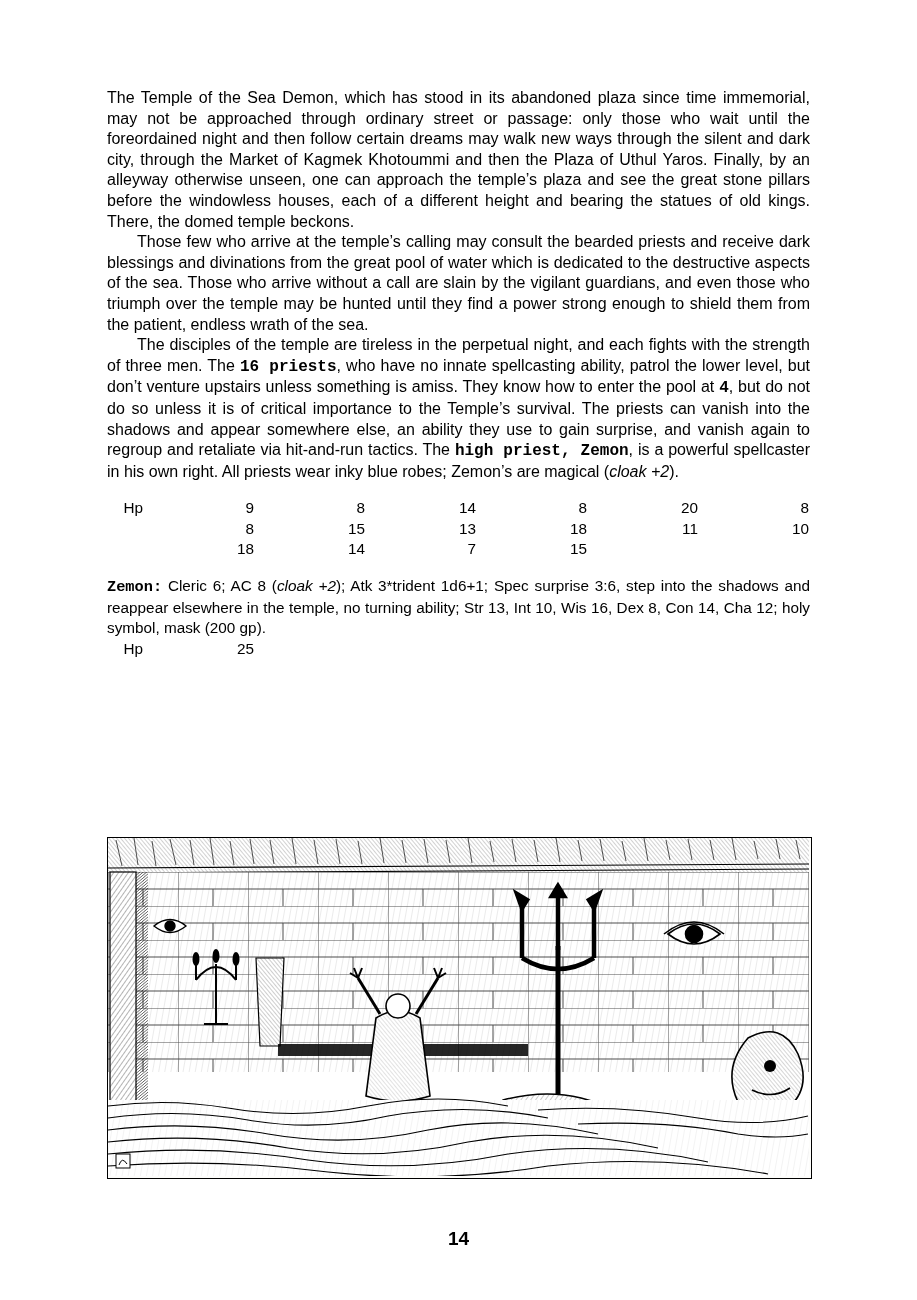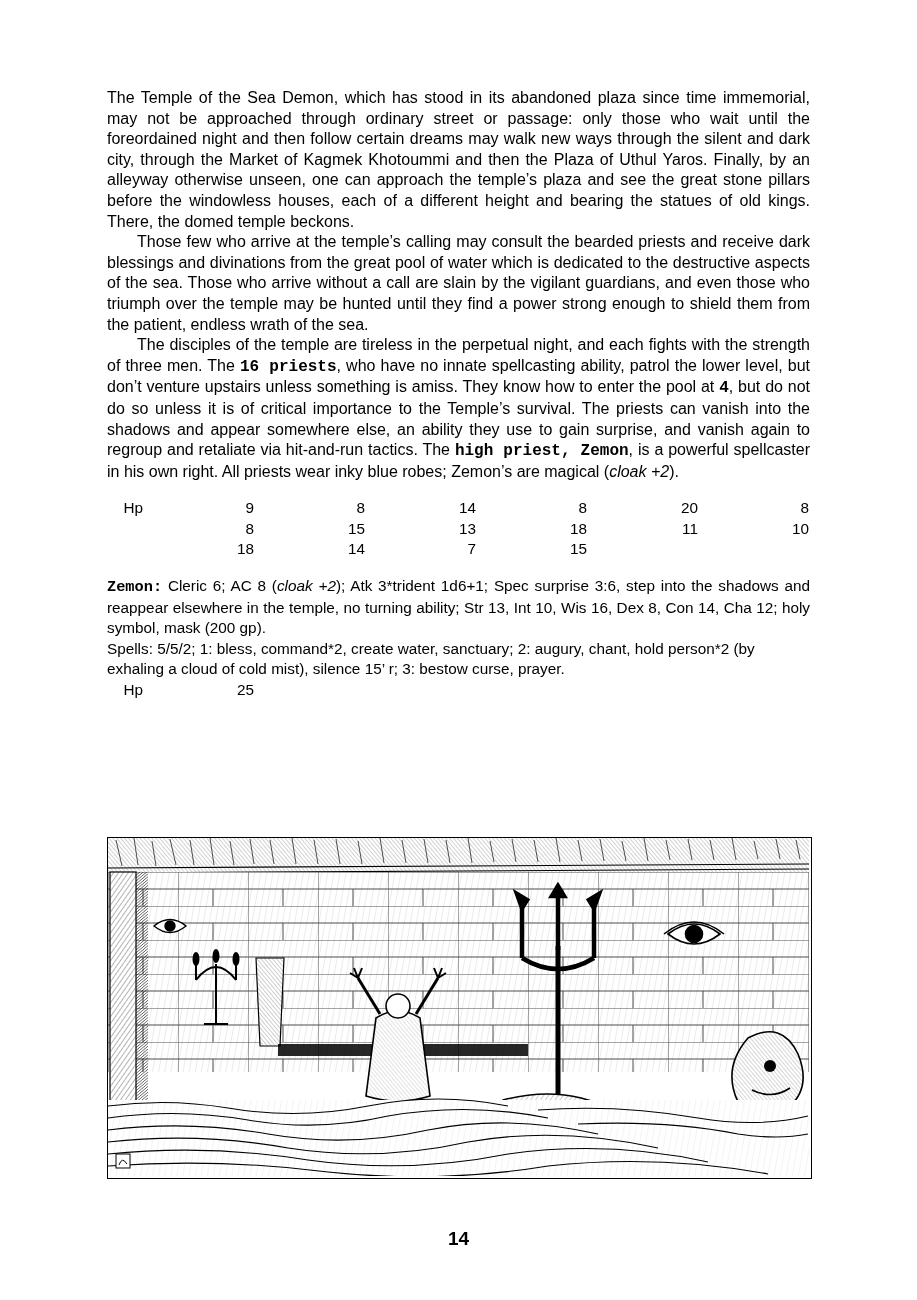--- a/index.html
+++ b/index.html
@@ -137,21 +137,20 @@
         <td class="hp-col"></td>
         <td class="hp-col"></td>
       </tr>
     </tbody>
       </table>
 
     <div class="spacer-sm"></div>
 
     <p class="statblock"><b>Zemon:</b><span> Cleric 6; AC 8 (</span><i>cloak +2</i><span>); Atk 3*trident 1d6+1; Spec surprise 3:6, step into the shadows and reappear elsewhere in the temple, no turning ability; Str 13, Int 10, Wis 16, Dex 8, Con 14, Cha 12; holy symbol, mask (200 gp).</span></p>
 
-    <p class="statblock plain">Spells: 5/5/2; 1: bless, command*2, create water, sanctuary; 2: augury, chant, hold person*2 (by exhaling a cloud of cold mist), silence 15’ r; 3: bestow curse, prayer.</p>
 
     <table class="hp-table">
       <tbody>
           <tr>
         <td class="hp-label">Hp</td>
         <td class="hp-col">25</td>
       </tr>
     </tbody>
       </table>
 

